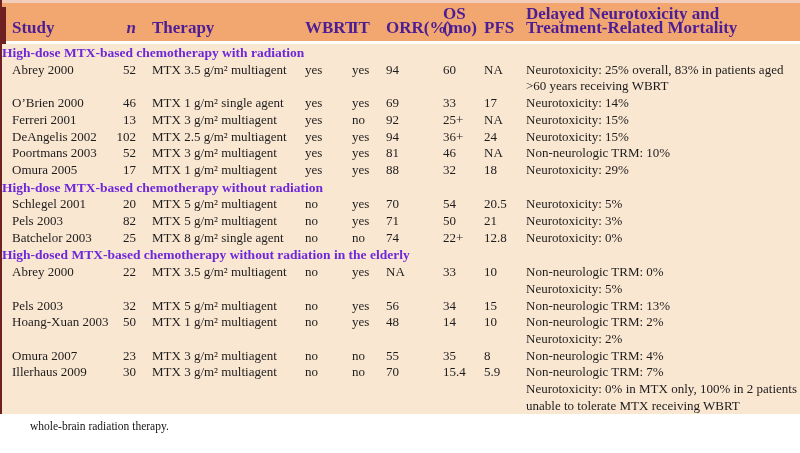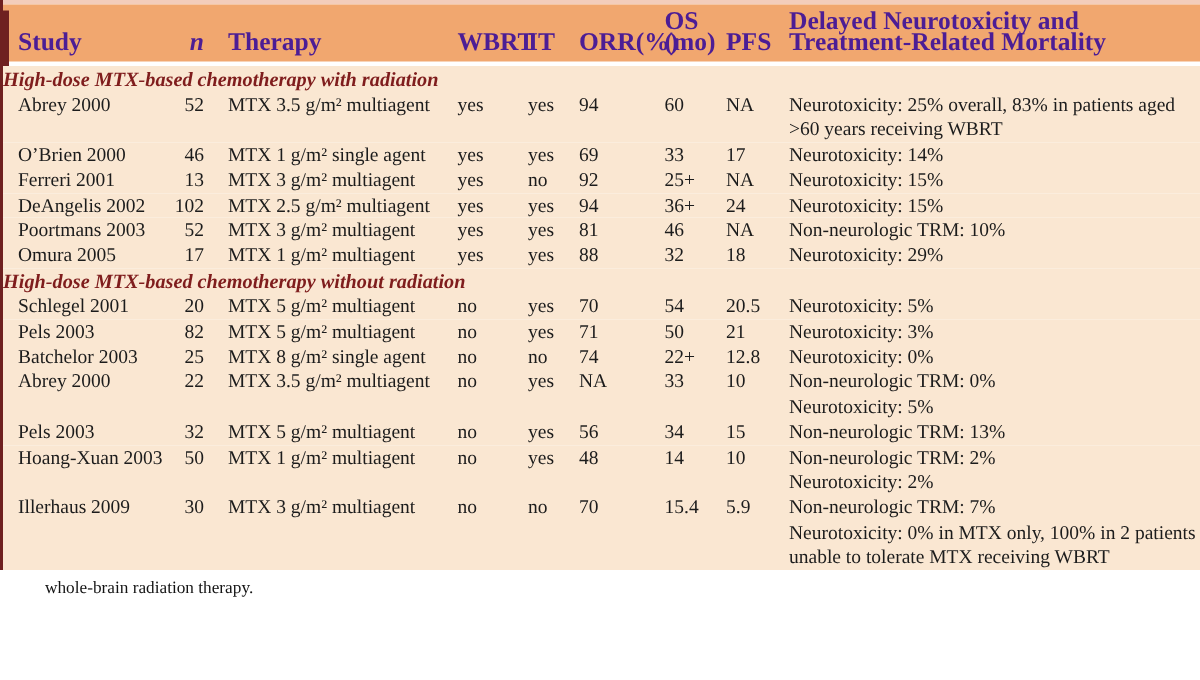--- a/index.html
+++ b/index.html
@@ -30,22 +30,22 @@
   .col-n { text-align:right; padding-right:4px !important; }
   th.col-n { font-style:italic; }
   .col-therapy { padding-left:12px !important; }
   .col-wbrt { padding-left:13px !important; }
   .col-it { padding-left:12px !important; }
   .col-orr { padding-left:12px !important; }
   .col-os { padding-left:11px !important; }
   .col-pfs { padding-left:10px !important; }
   .col-mortality { padding-left:8px !important; }
   tr.section-row td {
-    color:#7f1d1d; font-weight:bold; font-size:13.5px;
-    padding-top:1px;font-style:italic;
+    color:#6d28d9; font-weight:bold; font-size:13.5px;
+    padding-top:1px;
   }
   .accent-left { position:absolute; left:0; top:0; height:100%; width:2px; background:#6F2020; }
   .accent-header { position:absolute; left:0; top:7px; width:6px; height:37px; background:#6F2020; }
   .footnote { margin-top:5px; font-size:11.5px; line-height:14px; color:#141414; }
   .footnote .fn2 { padding-left:30px; }
 </style>
 </head>
 <body>
 
 <div class="page">
@@ -196,20 +196,23 @@
             <td class="col-therapy">MTX 8 g/m² single agent</td>
             <td class="col-wbrt">no</td>
             <td class="col-it">no</td>
             <td class="col-orr">74</td>
             <td class="col-os">22+</td>
             <td class="col-pfs">12.8</td>
             <td class="col-mortality">
               <div>Neurotoxicity: 0%</div>
             </td>
           </tr>
+          <tr class="section-row">
+            <td colspan="9">High-dosed MTX-based chemotherapy without radiation in the elderly</td>
+          </tr>
           <tr>
             <td class="col-study">Abrey 2000</td>
             <td class="col-n">22</td>
             <td class="col-therapy">MTX 3.5 g/m² multiagent</td>
             <td class="col-wbrt">no</td>
             <td class="col-it">yes</td>
             <td class="col-orr">NA</td>
             <td class="col-os">33</td>
             <td class="col-pfs">10</td>
             <td class="col-mortality">
@@ -235,20 +238,33 @@
             <td class="col-n">50</td>
             <td class="col-therapy">MTX 1 g/m² multiagent</td>
             <td class="col-wbrt">no</td>
             <td class="col-it">yes</td>
             <td class="col-orr">48</td>
             <td class="col-os">14</td>
             <td class="col-pfs">10</td>
             <td class="col-mortality">
               <div>Non-neurologic TRM: 2%</div>
               <div>Neurotoxicity: 2%</div>
+            </td>
+          </tr>
+          <tr>
+            <td class="col-study">Omura 2007</td>
+            <td class="col-n">23</td>
+            <td class="col-therapy">MTX 3 g/m² multiagent</td>
+            <td class="col-wbrt">no</td>
+            <td class="col-it">no</td>
+            <td class="col-orr">55</td>
+            <td class="col-os">35</td>
+            <td class="col-pfs">8</td>
+            <td class="col-mortality">
+              <div>Non-neurologic TRM: 4%</div>
             </td>
           </tr>
           <tr>
             <td class="col-study">Illerhaus 2009</td>
             <td class="col-n">30</td>
             <td class="col-therapy">MTX 3 g/m² multiagent</td>
             <td class="col-wbrt">no</td>
             <td class="col-it">no</td>
             <td class="col-orr">70</td>
             <td class="col-os">15.4</td>

